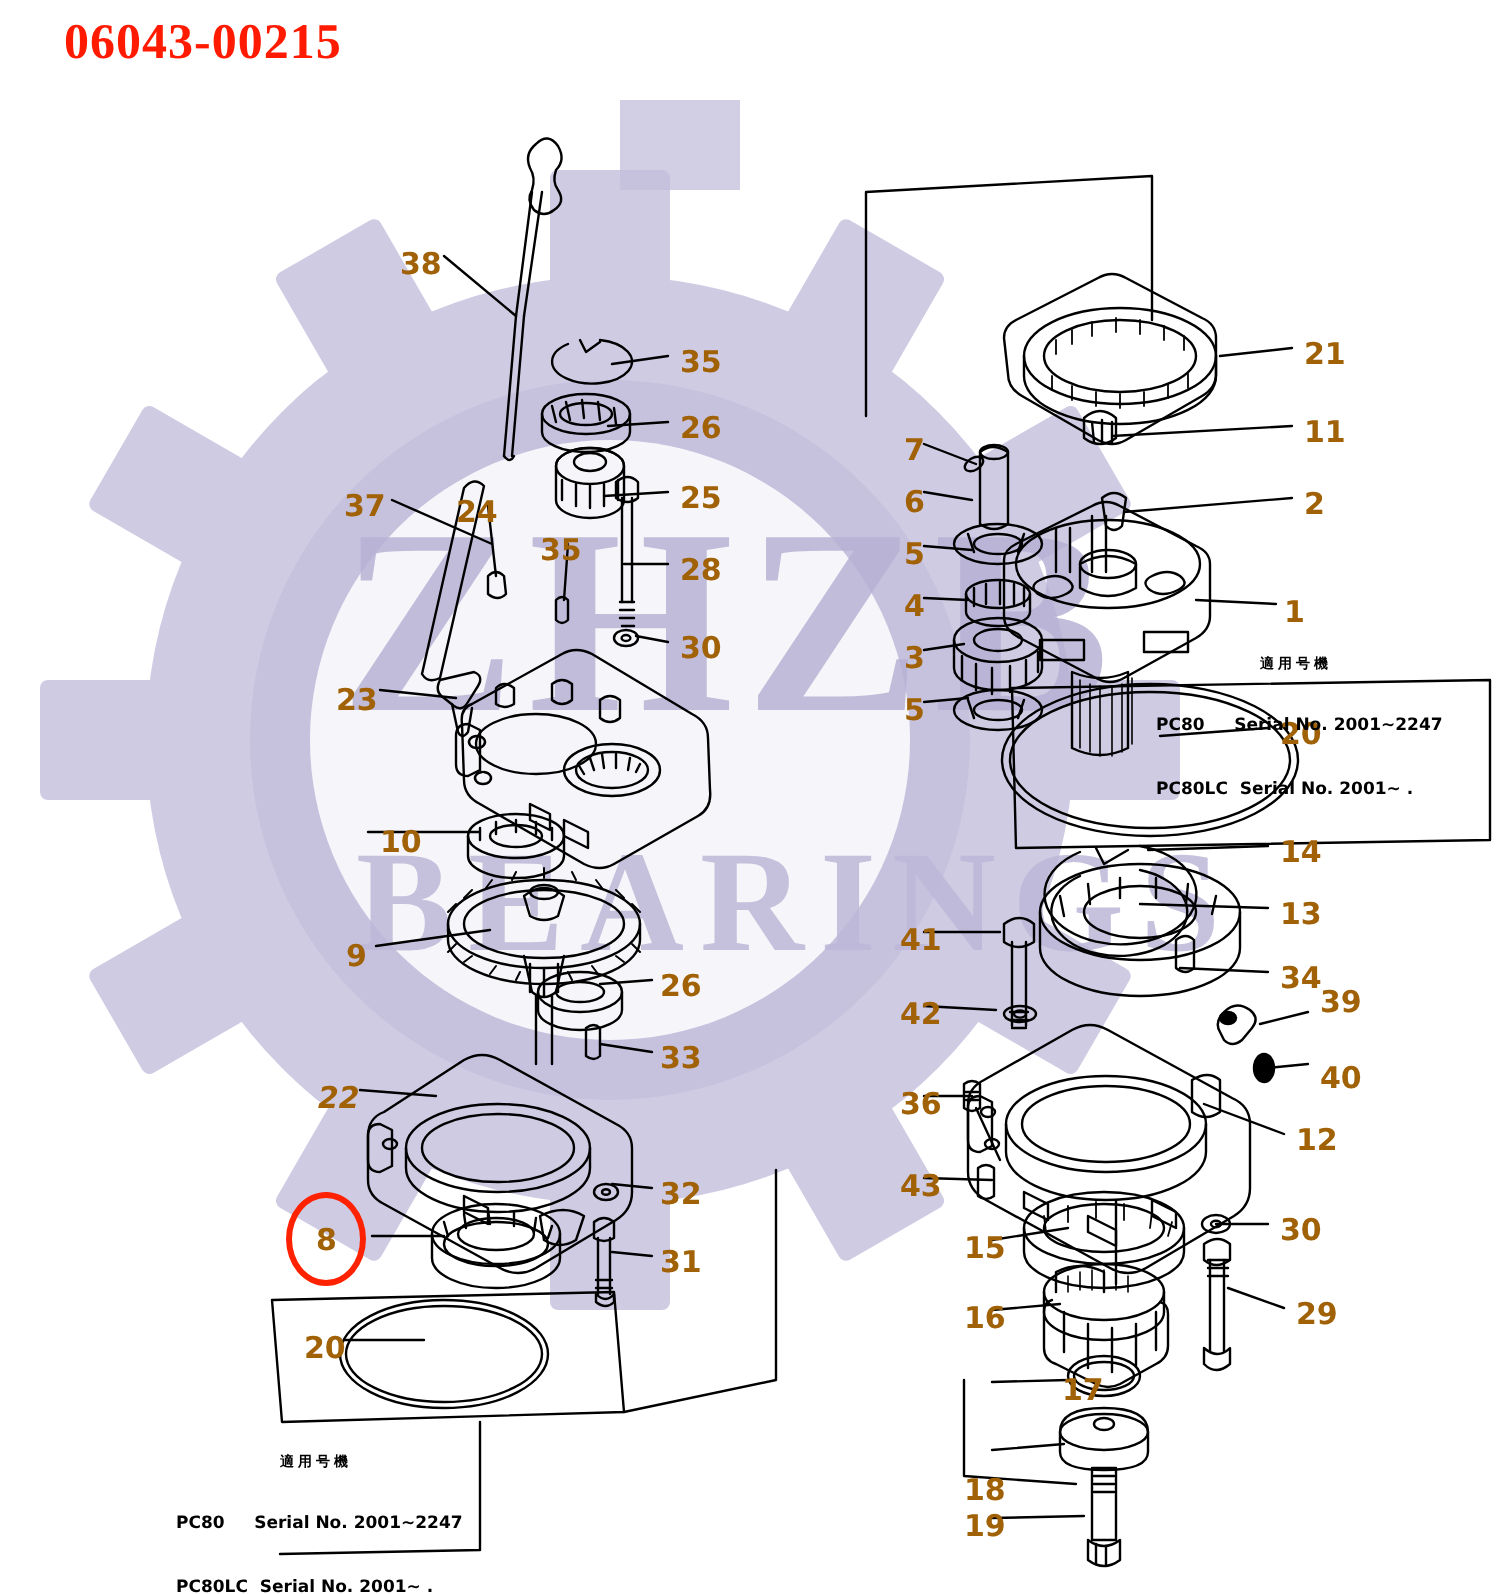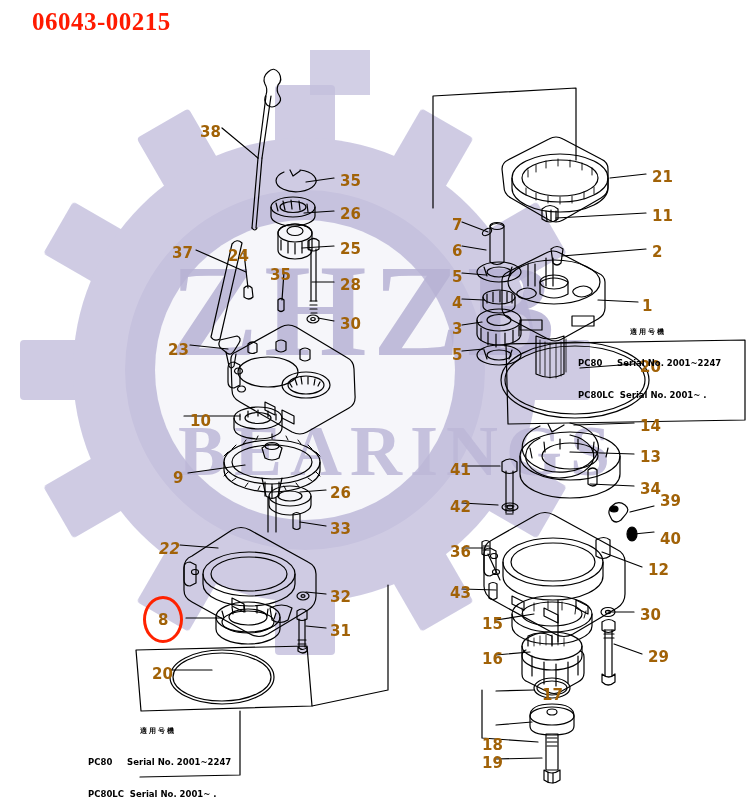--- a/index.html
+++ b/index.html
@@ -385,21 +385,21 @@
     <div class="lbl" style="left: 452px; top: 268px;">5</div>
     <div class="lbl" style="left: 452px; top: 294px;">4</div>
     <div class="lbl" style="left: 452px; top: 320px;">3</div>
     <div class="lbl" style="left: 452px; top: 346px;">5</div>
     <div class="lbl" style="left: 450px; top: 461px;">41</div>
     <div class="lbl" style="left: 450px; top: 498px;">42</div>
     <div class="lbl" style="left: 450px; top: 543px;">36</div>
     <div class="lbl" style="left: 450px; top: 584px;">43</div>
     <div class="lbl" style="left: 482px; top: 615px;">15</div>
     <div class="lbl" style="left: 482px; top: 650px;">16</div>
-    <div class="lbl" style="left: 511px; top: 686px; padding-left: 31px;">17</div>
+    <div class="lbl" style="left: 500px; top: 686px; padding-left: 31px;">17</div>
     <div class="lbl" style="left: 482px; top: 720px; margin-top: 16px;">18</div>
     <div class="lbl" style="left: 482px; top: 754px;">19</div>
     <div class="lbl" style="left: 652px; top: 168px; text-align: center;">21</div>
     <div class="lbl" style="left: 652px; top: 207px;">11</div>
     <div class="lbl" style="left: 652px; top: 243px;">2</div>
     <div class="lbl" style="left: 642px; top: 297px;">1</div>
     <div class="lbl" style="left: 640px; top: 358px;">20</div>
     <div class="lbl" style="left: 640px; top: 417px;">14</div>
     <div class="lbl" style="left: 640px; top: 448px;">13</div>
     <div class="lbl" style="left: 640px; top: 480px;">34</div>

